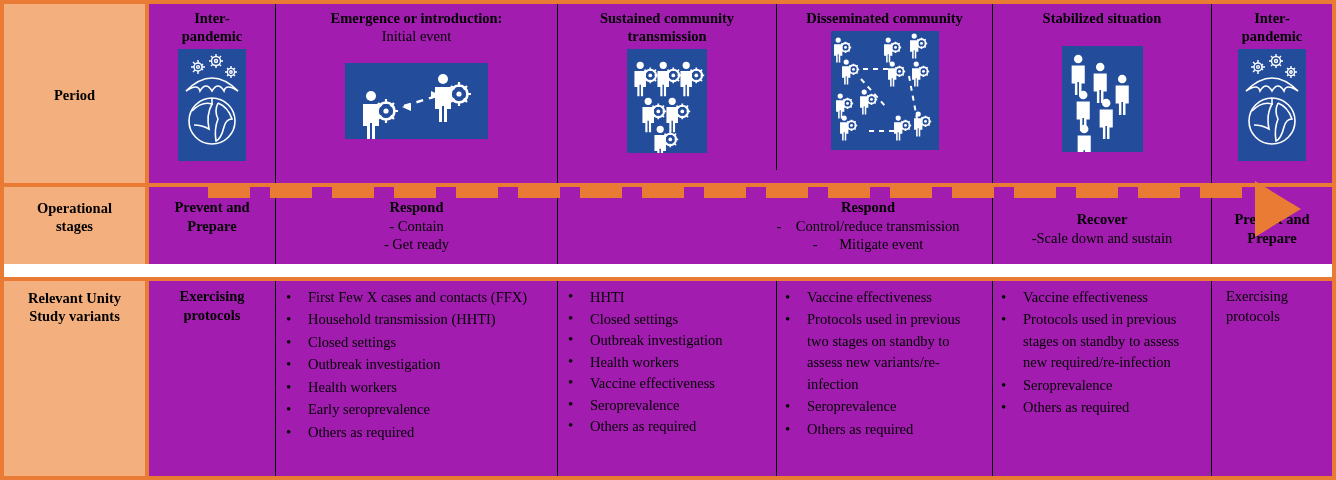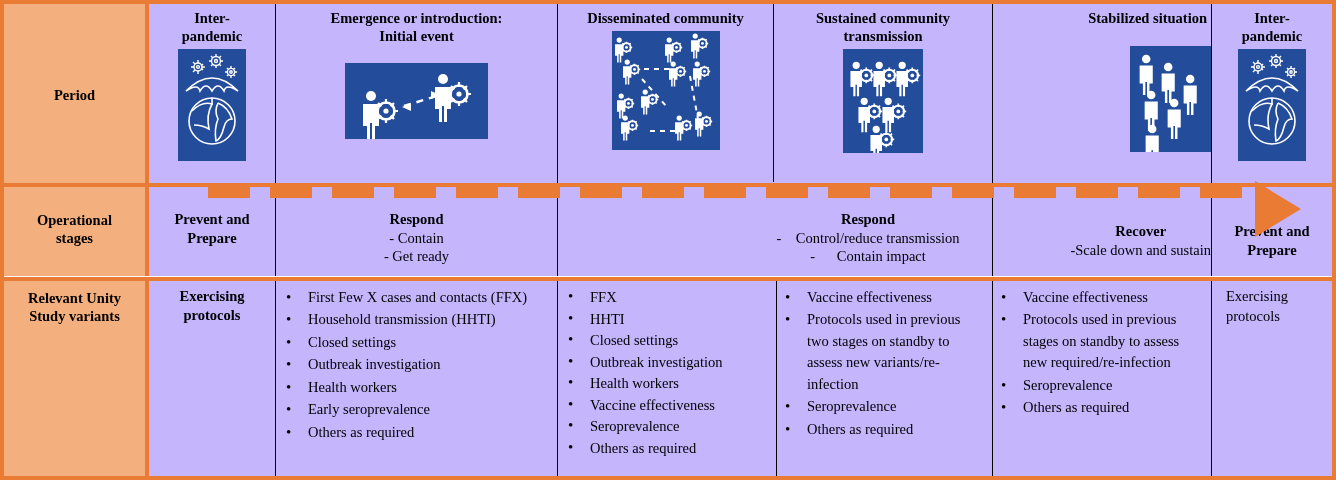--- a/index.html
+++ b/index.html
@@ -13,60 +13,60 @@
     position:relative;
     width:1336px;height:480px;
     box-sizing:border-box;
     border:4px solid #E97B34;
     background:#ffffff;
   }
 
   
   .row{ position:absolute; left:0; right:0; display:flex; box-sizing:border-box;}
   .row-period{ top:0; height:183px; }
-  .row-ops{ top:178px; height:94px; }
+  .row-ops{ top:166px; height:94px; }
   .row-proto{ top:277px; bottom:0; }
 
   .hdiv{ position:absolute; left:0; right:0; height:4px; background:#E97B34; z-index:6;}
   .hdiv-1{ top:179px; }
   .hdiv-2{ top:273px; }
 
   .label-cell{
     width:145px; flex:0 0 145px;
     background:#F4AF7E;
     display:flex; align-items:center; justify-content:center;
     text-align:center;
     font-weight:bold; font-size:14.5px; line-height:1.25;
     box-sizing:border-box;
     border-right:4px solid #E97B34;
     z-index:3;
   }
 
   .cell{
     box-sizing:border-box;
     position:relative;
-    background:#c4b5fd;
+    background:#a21caf;
     display:flex; flex-direction:column;
   }
   .vline{ border-left:1.4px solid #000; }
 
   
   .c1{ flex:0 0 126px; }
   .c2{ flex:0 0 282px; }
   .c3{ flex:0 0 219px; }
   .c4{ flex:0 0 216px; }
-  .c5{ flex:0 0 219px;align-items:flex-end; }
+  .c5{ flex:0 0 219px; }
   .c6{ flex:0 0 121px; }
 
   
   .p-title{
     font-weight:bold; font-size:14.5px; line-height:1.22;
     text-align:center; padding:6px 4px 0 4px;
   }
-  .p-title .sub{ font-weight:bold;margin-top:33px; }
+  .p-title .sub{ font-weight:normal;margin-top:33px; }
   .p-icon-wrap{ flex:1; display:flex; align-items:flex-start; justify-content:center; padding-top:4px;}
   .icon-box{ background:#234C9B; display:block; }
 
   
   .ops-text{
     text-align:center;
     font-size:14.5px; line-height:1.28;
     padding-top:28px;
   }
   .ops-text b{ font-weight:bold; display:block; }
@@ -174,20 +174,88 @@
           </g>
           <g stroke="#ffffff" stroke-width="2.4" fill="none" stroke-dasharray="7 6">
             <path d="M59 43 L92 33"></path>
           </g>
           <path d="M57 44 l9 -4 l0 8 z" fill="#ffffff"></path>
           <path d="M95 32 l-9 -4 l0 8 z" fill="#ffffff"></path>
         </svg>
       </div>
     </div>
 
+    <div class="cell c3 vline">
+      <div class="p-title">
+        <span>Sustained community</span><br>
+        <span>transmission</span>
+      </div>
+      <div class="p-icon-wrap">
+        <svg class="icon-box" width="80" height="104" viewBox="0 0 80 104">
+          <rect x="0" y="0" width="80" height="104" fill="#234C9B"></rect>
+          <g fill="#ffffff">
+            <g transform="translate(6,12) scale(0.72)">
+              <circle cx="10" cy="6" r="5"></circle>
+                <path d="M2 14h16v22h-4v13h-3V33h-2v16h-3V36H2z"></path>
+              <circle cx="24" cy="20" r="8" fill="none" stroke="#ffffff" stroke-width="2.8"></circle>
+                <circle cx="24" cy="20" r="2.6"></circle>
+              <g stroke="#ffffff" stroke-width="2.3" fill="none">
+                  <path d="M24 9v5M24 26v5M13 20h5M30 20h5M16 12l3.4 3.4M32 28l-3.4-3.4M16 28l3.4-3.4M32 12l-3.4 3.4"></path>
+                </g>
+            </g>
+            <g transform="translate(29,12) scale(0.72)">
+              <circle cx="10" cy="6" r="5"></circle>
+                <path d="M2 14h16v22h-4v13h-3V33h-2v16h-3V36H2z"></path>
+              <circle cx="24" cy="20" r="8" fill="none" stroke="#ffffff" stroke-width="2.8"></circle>
+                <circle cx="24" cy="20" r="2.6"></circle>
+              <g stroke="#ffffff" stroke-width="2.3" fill="none">
+                  <path d="M24 9v5M24 26v5M13 20h5M30 20h5M16 12l3.4 3.4M32 28l-3.4-3.4M16 28l3.4-3.4M32 12l-3.4 3.4"></path>
+                </g>
+            </g>
+            <g transform="translate(52,12) scale(0.72)">
+              <circle cx="10" cy="6" r="5"></circle>
+                <path d="M2 14h16v22h-4v13h-3V33h-2v16h-3V36H2z"></path>
+              <circle cx="24" cy="20" r="8" fill="none" stroke="#ffffff" stroke-width="2.8"></circle>
+                <circle cx="24" cy="20" r="2.6"></circle>
+              <g stroke="#ffffff" stroke-width="2.3" fill="none">
+                  <path d="M24 9v5M24 26v5M13 20h5M30 20h5M16 12l3.4 3.4M32 28l-3.4-3.4M16 28l3.4-3.4M32 12l-3.4 3.4"></path>
+                </g>
+            </g>
+            <g transform="translate(14,48) scale(0.72)">
+              <circle cx="10" cy="6" r="5"></circle>
+                <path d="M2 14h16v22h-4v13h-3V33h-2v16h-3V36H2z"></path>
+              <circle cx="24" cy="20" r="8" fill="none" stroke="#ffffff" stroke-width="2.8"></circle>
+                <circle cx="24" cy="20" r="2.6"></circle>
+              <g stroke="#ffffff" stroke-width="2.3" fill="none">
+                  <path d="M24 9v5M24 26v5M13 20h5M30 20h5M16 12l3.4 3.4M32 28l-3.4-3.4M16 28l3.4-3.4M32 12l-3.4 3.4"></path>
+                </g>
+            </g>
+            <g transform="translate(38,48) scale(0.72)">
+              <circle cx="10" cy="6" r="5"></circle>
+                <path d="M2 14h16v22h-4v13h-3V33h-2v16h-3V36H2z"></path>
+              <circle cx="24" cy="20" r="8" fill="none" stroke="#ffffff" stroke-width="2.8"></circle>
+                <circle cx="24" cy="20" r="2.6"></circle>
+              <g stroke="#ffffff" stroke-width="2.3" fill="none">
+                  <path d="M24 9v5M24 26v5M13 20h5M30 20h5M16 12l3.4 3.4M32 28l-3.4-3.4M16 28l3.4-3.4M32 12l-3.4 3.4"></path>
+                </g>
+            </g>
+            <g transform="translate(26,76) scale(0.72)">
+              <circle cx="10" cy="6" r="5"></circle>
+                <path d="M2 14h16v22h-4v13h-3V33h-2v16h-3V36H2z"></path>
+              <circle cx="24" cy="20" r="8" fill="none" stroke="#ffffff" stroke-width="2.8"></circle>
+                <circle cx="24" cy="20" r="2.6"></circle>
+              <g stroke="#ffffff" stroke-width="2.3" fill="none">
+                  <path d="M24 9v5M24 26v5M13 20h5M30 20h5M16 12l3.4 3.4M32 28l-3.4-3.4M16 28l3.4-3.4M32 12l-3.4 3.4"></path>
+                </g>
+            </g>
+          </g>
+        </svg>
+      </div>
+    </div>
+
     <div class="cell c4 vline">
       <div class="p-title">
         <span>Disseminated community</span><br>
         <span>transmission</span>
       </div>
       <div class="p-icon-wrap">
         <svg class="icon-box" width="108" height="119" viewBox="0 0 108 119" style="margin-top:-18px;">
           <rect x="0" y="0" width="108" height="119" fill="#234C9B"></rect>
           <g stroke="#ffffff" stroke-width="2" fill="none" stroke-dasharray="5 5">
             <path d="M32 38 L62 38"></path>
@@ -288,88 +356,20 @@
               </g>
             <g transform="translate(82,80) scale(0.52)">
                 <circle cx="10" cy="6" r="5"></circle>
                 <path d="M2 14h16v22h-4v13h-3V33h-2v16h-3V36H2z"></path>
                 <circle cx="24" cy="20" r="8" fill="none" stroke="#ffffff" stroke-width="3.4"></circle>
                 <circle cx="24" cy="20" r="2.8"></circle>
                 <g stroke="#ffffff" stroke-width="2.8" fill="none">
                   <path d="M24 9v5M24 26v5M13 20h5M30 20h5M16 12l3.4 3.4M32 28l-3.4-3.4M16 28l3.4-3.4M32 12l-3.4 3.4"></path>
                 </g>
               </g>
-          </g>
-        </svg>
-      </div>
-    </div>
-
-    <div class="cell c3 vline">
-      <div class="p-title">
-        <span>Sustained community</span><br>
-        <span>transmission</span>
-      </div>
-      <div class="p-icon-wrap">
-        <svg class="icon-box" width="80" height="104" viewBox="0 0 80 104">
-          <rect x="0" y="0" width="80" height="104" fill="#234C9B"></rect>
-          <g fill="#ffffff">
-            <g transform="translate(6,12) scale(0.72)">
-              <circle cx="10" cy="6" r="5"></circle>
-                <path d="M2 14h16v22h-4v13h-3V33h-2v16h-3V36H2z"></path>
-              <circle cx="24" cy="20" r="8" fill="none" stroke="#ffffff" stroke-width="2.8"></circle>
-                <circle cx="24" cy="20" r="2.6"></circle>
-              <g stroke="#ffffff" stroke-width="2.3" fill="none">
-                  <path d="M24 9v5M24 26v5M13 20h5M30 20h5M16 12l3.4 3.4M32 28l-3.4-3.4M16 28l3.4-3.4M32 12l-3.4 3.4"></path>
-                </g>
-            </g>
-            <g transform="translate(29,12) scale(0.72)">
-              <circle cx="10" cy="6" r="5"></circle>
-                <path d="M2 14h16v22h-4v13h-3V33h-2v16h-3V36H2z"></path>
-              <circle cx="24" cy="20" r="8" fill="none" stroke="#ffffff" stroke-width="2.8"></circle>
-                <circle cx="24" cy="20" r="2.6"></circle>
-              <g stroke="#ffffff" stroke-width="2.3" fill="none">
-                  <path d="M24 9v5M24 26v5M13 20h5M30 20h5M16 12l3.4 3.4M32 28l-3.4-3.4M16 28l3.4-3.4M32 12l-3.4 3.4"></path>
-                </g>
-            </g>
-            <g transform="translate(52,12) scale(0.72)">
-              <circle cx="10" cy="6" r="5"></circle>
-                <path d="M2 14h16v22h-4v13h-3V33h-2v16h-3V36H2z"></path>
-              <circle cx="24" cy="20" r="8" fill="none" stroke="#ffffff" stroke-width="2.8"></circle>
-                <circle cx="24" cy="20" r="2.6"></circle>
-              <g stroke="#ffffff" stroke-width="2.3" fill="none">
-                  <path d="M24 9v5M24 26v5M13 20h5M30 20h5M16 12l3.4 3.4M32 28l-3.4-3.4M16 28l3.4-3.4M32 12l-3.4 3.4"></path>
-                </g>
-            </g>
-            <g transform="translate(14,48) scale(0.72)">
-              <circle cx="10" cy="6" r="5"></circle>
-                <path d="M2 14h16v22h-4v13h-3V33h-2v16h-3V36H2z"></path>
-              <circle cx="24" cy="20" r="8" fill="none" stroke="#ffffff" stroke-width="2.8"></circle>
-                <circle cx="24" cy="20" r="2.6"></circle>
-              <g stroke="#ffffff" stroke-width="2.3" fill="none">
-                  <path d="M24 9v5M24 26v5M13 20h5M30 20h5M16 12l3.4 3.4M32 28l-3.4-3.4M16 28l3.4-3.4M32 12l-3.4 3.4"></path>
-                </g>
-            </g>
-            <g transform="translate(38,48) scale(0.72)">
-              <circle cx="10" cy="6" r="5"></circle>
-                <path d="M2 14h16v22h-4v13h-3V33h-2v16h-3V36H2z"></path>
-              <circle cx="24" cy="20" r="8" fill="none" stroke="#ffffff" stroke-width="2.8"></circle>
-                <circle cx="24" cy="20" r="2.6"></circle>
-              <g stroke="#ffffff" stroke-width="2.3" fill="none">
-                  <path d="M24 9v5M24 26v5M13 20h5M30 20h5M16 12l3.4 3.4M32 28l-3.4-3.4M16 28l3.4-3.4M32 12l-3.4 3.4"></path>
-                </g>
-            </g>
-            <g transform="translate(26,76) scale(0.72)">
-              <circle cx="10" cy="6" r="5"></circle>
-                <path d="M2 14h16v22h-4v13h-3V33h-2v16h-3V36H2z"></path>
-              <circle cx="24" cy="20" r="8" fill="none" stroke="#ffffff" stroke-width="2.8"></circle>
-                <circle cx="24" cy="20" r="2.6"></circle>
-              <g stroke="#ffffff" stroke-width="2.3" fill="none">
-                  <path d="M24 9v5M24 26v5M13 20h5M30 20h5M16 12l3.4 3.4M32 28l-3.4-3.4M16 28l3.4-3.4M32 12l-3.4 3.4"></path>
-                </g>
-            </g>
           </g>
         </svg>
       </div>
     </div>
 
     <div class="cell c5 vline">
       <div class="p-title">
         <span>Stabilized situation</span>
       </div>
       <div class="p-icon-wrap" style="padding-top:18px;">
@@ -461,21 +461,21 @@
         <span class="li">- Get ready</span>
       </div>
     </div>
 
     <div class="cell c3 vline"></div>
 
     <div class="cell c4">
       <div class="ops-text" style="white-space:nowrap;position:relative;left:-16px;">
         <b>Respond</b>
         <span class="li">-    Control/reduce transmission</span>
-        <span class="li">-      Contain impact</span>
+        <span class="li">-      Mitigate event</span>
       </div>
     </div>
 
     <div class="cell c5 vline">
       <div class="ops-text" style="padding-top:40px;white-space:nowrap;">
         <b>Recover</b>
         <span class="li">-Scale down and sustain</span>
       </div>
     </div>
 
@@ -533,21 +533,20 @@
         <li>Closed settings</li>
         <li>Outbreak investigation</li>
         <li>Health workers</li>
         <li>Early seroprevalence</li>
         <li>Others as required</li>
       </ul>
     </div>
 
     <div class="cell c3 vline">
       <ul class="plist" style="padding-left:10px;line-height:1.42;">
-        <li>FFX</li>
         <li>HHTI</li>
         <li>Closed settings</li>
         <li>Outbreak investigation</li>
         <li>Health workers</li>
         <li>Vaccine effectiveness</li>
         <li>Seroprevalence</li>
         <li>Others as required</li>
       </ul>
     </div>
 

